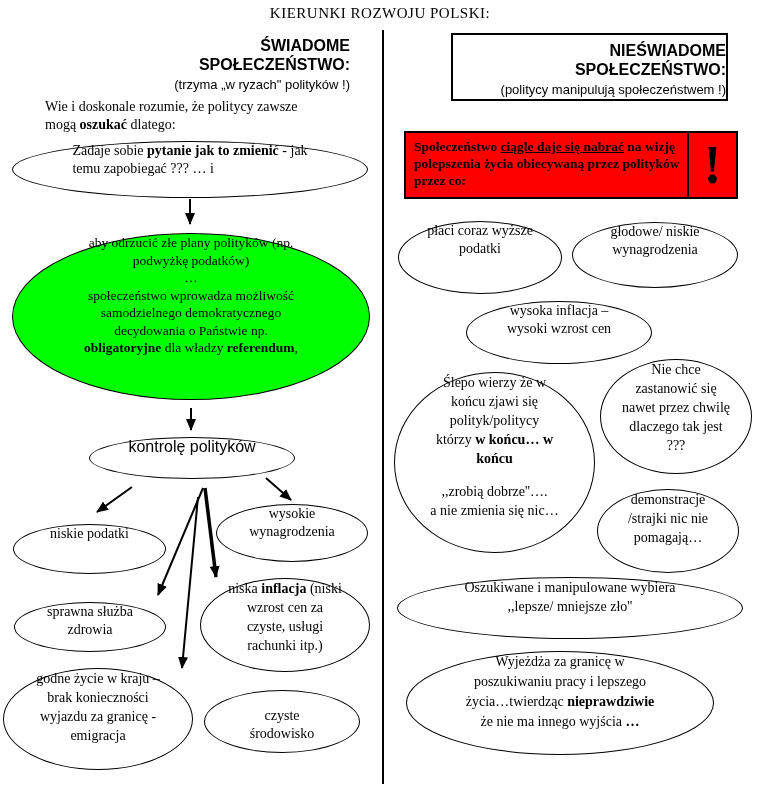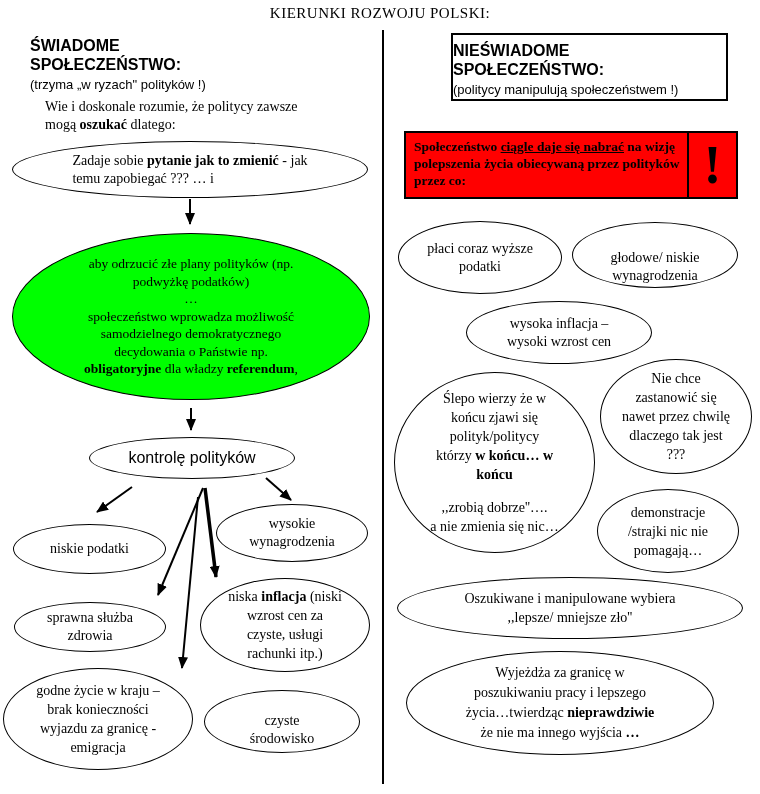--- a/index.html
+++ b/index.html
@@ -8,31 +8,31 @@
     position:relative; width:760px; height:794px; background:#fff;
     color:#000; font-family:"Liberation Serif","DejaVu Serif",serif;
     overflow:hidden;
   }
   .sans { font-family:"Liberation Sans","DejaVu Sans",sans-serif; }
   svg.overlay { position:absolute; left:0; top:0; width:760px; height:794px; pointer-events:none; }
 
   .title { position:absolute; left:0; top:5px; width:760px; text-align:center;
            font-size:15px; letter-spacing:.5px; }
 
-  .col-header { position:absolute; text-align:left; }
+  .col-header { position:absolute; text-align:right; }
   .col-header .h { font-family:"Liberation Sans","DejaVu Sans",sans-serif;
                    font-weight:bold; font-size:16px; line-height:19px; }
   .col-header .sub { font-family:"Liberation Sans","DejaVu Sans",sans-serif;
                      font-size:13px; margin-top:3px; }
 
   .intro { position:absolute; left:45px; top:98px; width:305px;
            font-size:14px; line-height:18px; }
 
   .ellipse { position:absolute; border:1px solid #000; border-radius:50%;
-             display:flex; align-items:center; justify-content:center;
+             display:flex; justify-content:center;
              text-align:center; font-size:14px; line-height:18px; background:#fff; }
   .ellipse .inner { }
 
   .green { background:#00ff00; }
   .green .inner { font-size:13.5px; line-height:17.5px; width:260px; }
 
   .boxed { position:absolute; border:2px solid #000; background:#fff; text-align:center; }
 
   .redbox { position:absolute; display:flex; background:#ff0000; border:2px solid #000; }
   .redbox .txt { flex:1; padding:5px 4px 7px 8px; font-weight:bold; font-size:13.5px;
@@ -140,21 +140,21 @@
   <div class="redbox" style="left:404px; top:131px; width:334px; height:68px;">
     <div class="txt"><span>Społeczeństwo </span><u>ciągle daje się nabrać</u><span> na wizję polepszenia życia obiecywaną przez polityków przez co:</span></div>
     <div class="mark">!</div>
   </div>
 
   <div class="ellipse" style="left:398px; top:221px; width:164px; height:73px;">
     <div class="inner" style="width:108px;">płaci coraz wyższe podatki</div>
   </div>
 
   <div class="ellipse" style="left:572px; top:222px; width:166px; height:66px;">
-    <div class="inner" style="width:130px;margin-top:24px;">głodowe/ niskie wynagrodzenia</div>
+    <div class="inner" style="width:130px;">głodowe/ niskie wynagrodzenia</div>
   </div>
 
   <div class="ellipse" style="left:466px; top:301px; width:186px; height:63px;">
     <div class="inner" style="width:140px;">wysoka inflacja – wysoki wzrost cen</div>
   </div>
 
   <div class="ellipse" style="left:394px; top:372px; width:201px; height:181px;">
     <div class="inner" style="line-height:19px;">
       <div>Ślepo wierzy że w</div>
       <div>końcu zjawi się</div>

